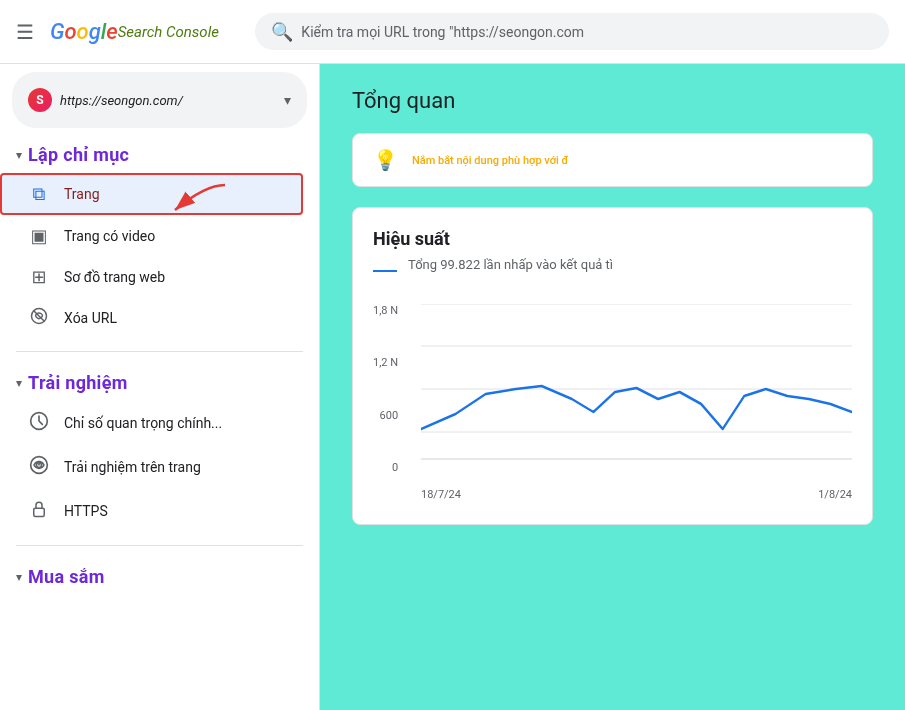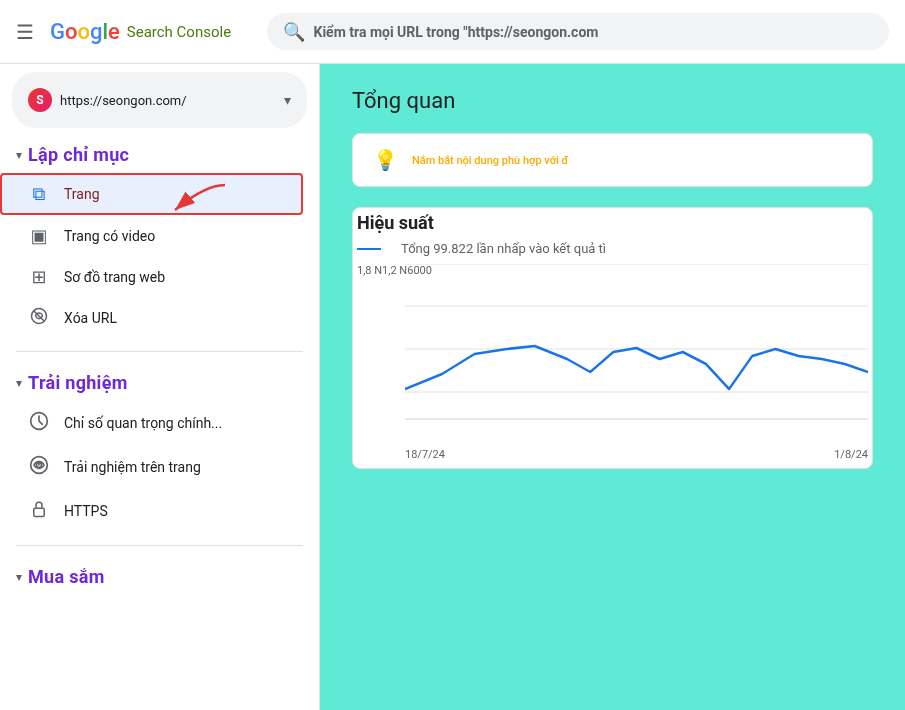--- a/index.html
+++ b/index.html
@@ -5,55 +5,55 @@
     * { margin: 0; padding: 0; box-sizing: border-box; }
     body { font-family: 'Google Sans', Roboto, Arial, sans-serif; background: #f8f9fa; display: flex; flex-direction: column; height: 710px; width: 905px; overflow: hidden; }
 
     
     .header {
       display: flex; align-items: center; height: 64px;
       background: #fff; border-bottom: 1px solid #e0e0e0;
       padding: 0 16px; gap: 12px; flex-shrink: 0;
     }
     .hamburger-icon { font-size: 20px; color: #5f6368; cursor: pointer; margin-right: 4px; }
-    .logo-text { display: flex; align-items: center; gap: 7px; }
+    .logo-text { display: flex; align-items: center; gap: 0; font-style: italic; }
     .logo-google { font-size: 22px; font-weight: 500; }
     .g-blue { color: #4285f4; }
     .g-red { color: #ea4335; }
     .g-yellow { color: #fbbc05; }
     .g-green { color: #34a853; }
     .logo-sc { font-size: 15px; color: #4d7c0f; font-weight: 400; }
     .search-bar {
       display: flex; align-items: center; background: #f1f3f4;
       border-radius: 24px; padding: 8px 16px; flex: 1; gap: 8px;
       margin-left: 24px;
     }
     .search-icon { color: #5f6368; font-size: 18px; }
-    .search-placeholder { color: #5f6368; font-size: 14px; font-weight: bold; }
+    .search-placeholder { color: #5f6368; font-size: 14px; }
 
     
     .body { display: flex; flex: 1; overflow: hidden; }
 
     
     .sidebar {
       width: 320px; background: #fff; border-right: 1px solid #e0e0e0;
       overflow-y: auto; flex-shrink: 0; padding-bottom: 16px;
     }
     .site-selector {
       display: flex; align-items: center; gap: 8px; padding: 16px;
       margin: 8px 12px; background: #f1f3f4; border-radius: 24px;
       cursor: pointer;
     }
     .site-icon {
       width: 24px; height: 24px; border-radius: 50%;
       background: linear-gradient(135deg, #e53935, #e91e63);
       display: flex; align-items: center; justify-content: center;
       color: #fff; font-size: 12px; font-weight: bold; flex-shrink: 0;
     }
-    .site-url { font-size: 13px; color: #202124; flex: 1; }
+    .site-url { font-size: 13px; color: #202124; flex: 1; font-style: italic; }
     .dropdown-icon { color: #5f6368; font-size: 14px; }
 
     
     .nav-section { margin-top: 8px; }
     .nav-section-header {
       display: flex; align-items: center; gap: 6px;
       padding: 8px 16px; cursor: pointer;
     }
     .nav-section-arrow { font-size: 12px; color: #5f6368; }
     .nav-section-label { font-size: 18px; color: #6d28d9; font-weight: 700; letter-spacing: 0.3px; }
@@ -92,33 +92,33 @@
     .tip-card {
       background: #fff; border-radius: 8px; padding: 14px 20px;
       display: flex; align-items: center; gap: 14px;
       margin-bottom: 20px; border: 1px solid #e0e0e0;
     }
     .tip-icon { font-size: 20px; color: #f9ab00; flex-shrink: 0; }
     .tip-text { font-size: 11px; color: #f9ab00; font-weight: 500; }
 
     
     .perf-card {
-      background: #fff; border-radius: 8px; padding: 4px;
+      background: #fff; border-radius: 8px; padding: 20px;
       border: 1px solid #e0e0e0;
     }
     .perf-title { font-size: 18px; color: #202124; margin-bottom: 8px; }
-    .perf-legend { display: flex; align-items: center; gap: 20px; margin-bottom: 8px; }
+    .perf-legend { display: flex; align-items: flex-end; gap: 11px; margin-bottom: 32px; }
     .legend-line { width: 24px; height: 2px; background: #1a73e8; }
     .legend-text { font-size: 13px; color: #5f6368; }
 
     
     .chart-area { position: relative; height: 200px; }
     .chart-y-labels {
       position: absolute; left: 0; top: 0; bottom: 30px;
-      display: flex; flex-direction: row; justify-content: space-between;
+      display: flex; flex-direction: column; justify-content: space-between;
       padding-right: 8px;
     }
     .y-label { font-size: 11px; color: #5f6368; text-align: right; }
     .chart-plot { position: absolute; left: 48px; right: 0; top: 0; bottom: 30px; }
     .chart-x-labels {
       position: absolute; left: 48px; right: 0; bottom: 0; height: 20px;
       display: flex; justify-content: space-between; align-items: center;
     }
     .x-label { font-size: 11px; color: #5f6368; }
   </style>

